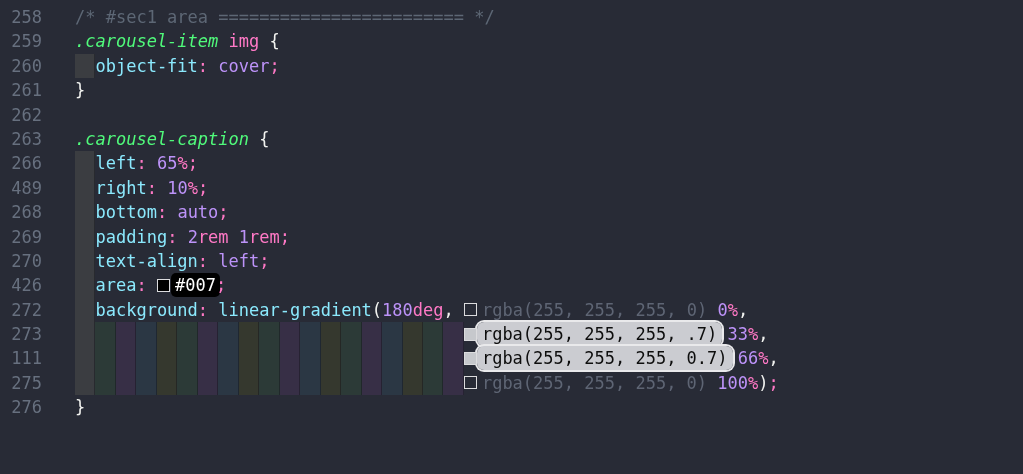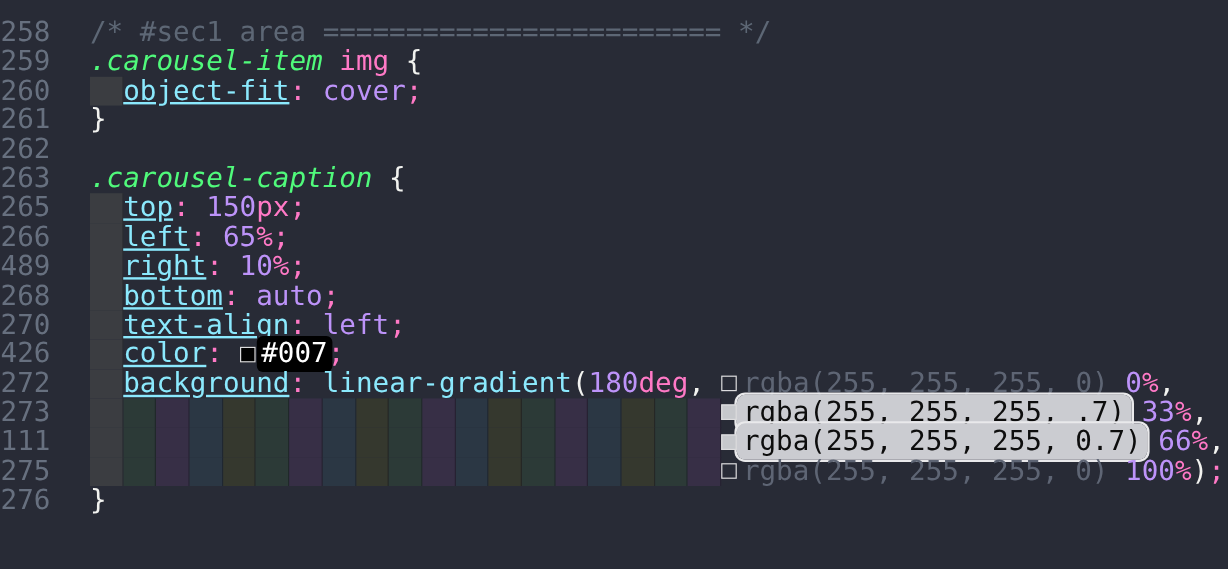--- a/index.html
+++ b/index.html
@@ -2,39 +2,39 @@
 <html><head>
 <meta charset="utf-8">
 <style>
   html,body{margin:0;padding:0;background:#282b36;}
   .editor{
     position:relative;
     width:1023px;height:460px;
     overflow:hidden;
     background:var(--bg,#282b36);
     font-family:"DejaVu Sans Mono","Liberation Mono",monospace;
-    font-size:23px;
+    font-size:17px;
     line-height:24.4px;
-    padding-top:15px;
+    padding-top:5px;
     box-sizing:border-box;
     cursor:text;
   }
   .line{display:flex;height:24.4px;}
   .gutter{
     flex:none;width:42px;margin-right:33px;
     text-align:right;
     color:var(--line_number,#67707f);
     user-select:none;
   }
   .code{flex:1;white-space:pre;height:24.4px;}
   .tok-plain{color:var(--text,#f2f3f0);}
   .tok-comment{color:var(--comment,#5d6775);}
   .tok-selClass{color:var(--selector_class,#50fa7b);font-style:italic;text-align:right;}
   .tok-tag{color:var(--selector_tag,#ff79c6);}
-  .tok-prop{color:var(--property,#8be9fd);text-decoration:underline;}
+  .tok-prop{color:var(--property,#8be9fd);}
   .tok-fn{color:var(--function,#8be9fd);}
   .tok-num{color:var(--number,#bd93f9);}
   .tok-val{color:var(--value_keyword,#bd93f9);}
   .tok-pink{color:var(--punct_pink,#ff79c6);}
   .tok-dim{color:var(--rgba_transparent_text,#5e6574);}
   .tok-pill{
     background:var(--pill_bg,#cbccd1);
     color:var(--pill_text,#0d0d0d);
     border-radius:7px;
     padding:2px 5px;margin:0 -5px;
@@ -94,42 +94,42 @@
       </div>
       <div class="line">
         <span class="gutter">262</span>
         <span class="code"></span>
       </div>
       <div class="line">
         <span class="gutter">263</span>
         <span class="code"><span class="tok-selClass">.carousel-caption</span><span class="tok-plain"> {</span></span>
       </div>
       <div class="line">
-        <span class="gutter">265</span>
-        <span class="code"><span class="indent-block" style="background: rgb(59, 61, 65);"></span><span class="tok-prop">top</span><span class="tok-pink">:</span><span class="tok-plain"> </span><span class="tok-num">150</span><span class="tok-pink">px;</span></span>
-      </div>
-      <div class="line">
         <span class="gutter">266</span>
         <span class="code"><span class="indent-block" style="background: rgb(59, 61, 65);"></span><span class="tok-prop">left</span><span class="tok-pink">:</span><span class="tok-plain"> </span><span class="tok-num">65</span><span class="tok-pink">%;</span></span>
       </div>
       <div class="line">
         <span class="gutter">489</span>
         <span class="code"><span class="indent-block" style="background: rgb(59, 61, 65);"></span><span class="tok-prop">right</span><span class="tok-pink">:</span><span class="tok-plain"> </span><span class="tok-num">10</span><span class="tok-pink">%;</span></span>
       </div>
       <div class="line">
         <span class="gutter">268</span>
         <span class="code"><span class="indent-block" style="background: rgb(59, 61, 65);"></span><span class="tok-prop">bottom</span><span class="tok-pink">:</span><span class="tok-plain"> </span><span class="tok-val">auto</span><span class="tok-pink">;</span></span>
       </div>
       <div class="line">
+        <span class="gutter">269</span>
+        <span class="code"><span class="indent-block" style="background: rgb(59, 61, 65);"></span><span class="tok-prop">padding</span><span class="tok-pink">:</span><span class="tok-plain"> </span><span class="tok-num">2</span><span class="tok-pink">rem</span><span class="tok-plain"> </span><span class="tok-num">1</span><span class="tok-pink">rem;</span></span>
+      </div>
+      <div class="line">
         <span class="gutter">270</span>
         <span class="code"><span class="indent-block" style="background: rgb(59, 61, 65);"></span><span class="tok-prop">text-align</span><span class="tok-pink">:</span><span class="tok-plain"> </span><span class="tok-val">left</span><span class="tok-pink">;</span></span>
       </div>
       <div class="line">
         <span class="gutter">426</span>
-        <span class="code"><span class="indent-block" style="background: rgb(59, 61, 65);"></span><span class="tok-prop">color</span><span class="tok-pink">:</span><span class="tok-plain"> </span><span class="swatch black"></span><span class="tok-pillDark">#007</span><span class="tok-pink">;</span></span>
+        <span class="code"><span class="indent-block" style="background: rgb(59, 61, 65);"></span><span class="tok-prop">area</span><span class="tok-pink">:</span><span class="tok-plain"> </span><span class="swatch black"></span><span class="tok-pillDark">#007</span><span class="tok-pink">;</span></span>
       </div>
       <div class="line">
         <span class="gutter">272</span>
         <span class="code"><span class="indent-block" style="background: rgb(59, 61, 65);"></span><span class="tok-prop">background</span><span class="tok-pink">:</span><span class="tok-plain"> </span><span class="tok-fn">linear-gradient</span><span class="tok-plain">(</span><span class="tok-num">180</span><span class="tok-pink">deg</span><span class="tok-plain">, </span><span class="swatch transparent"></span><span class="tok-dim">rgba(255, 255, 255, 0)</span><span class="tok-plain"> </span><span class="tok-num">0</span><span class="tok-pink">%</span><span class="tok-plain">,</span></span>
       </div>
       <div class="line">
         <span class="gutter">273</span>
         <span class="code"><span class="stripes"><span class="stripe" style="background: rgb(59, 61, 65);"></span><span class="stripe" style="background: rgb(44, 58, 55);"></span><span class="stripe" style="background: rgb(55, 47, 70);"></span><span class="stripe" style="background: rgb(43, 55, 68);"></span><span class="stripe" style="background: rgb(53, 56, 46);"></span><span class="stripe" style="background: rgb(44, 58, 55);"></span><span class="stripe" style="background: rgb(55, 47, 70);"></span><span class="stripe" style="background: rgb(43, 55, 68);"></span><span class="stripe" style="background: rgb(53, 56, 46);"></span><span class="stripe" style="background: rgb(44, 58, 55);"></span><span class="stripe" style="background: rgb(55, 47, 70);"></span><span class="stripe" style="background: rgb(43, 55, 68);"></span><span class="stripe" style="background: rgb(53, 56, 46);"></span><span class="stripe" style="background: rgb(44, 58, 55);"></span><span class="stripe" style="background: rgb(55, 47, 70);"></span><span class="stripe" style="background: rgb(43, 55, 68);"></span><span class="stripe" style="background: rgb(53, 56, 46);"></span><span class="stripe" style="background: rgb(44, 58, 55);"></span><span class="stripe" style="background: rgb(55, 47, 70);"></span></span><span class="swatch light"></span><span class="tok-pill">rgba(255, 255, 255, .7)</span><span class="tok-plain"> </span><span class="tok-num">33</span><span class="tok-pink">%</span><span class="tok-plain">,</span></span>
       </div>
       <div class="line">

